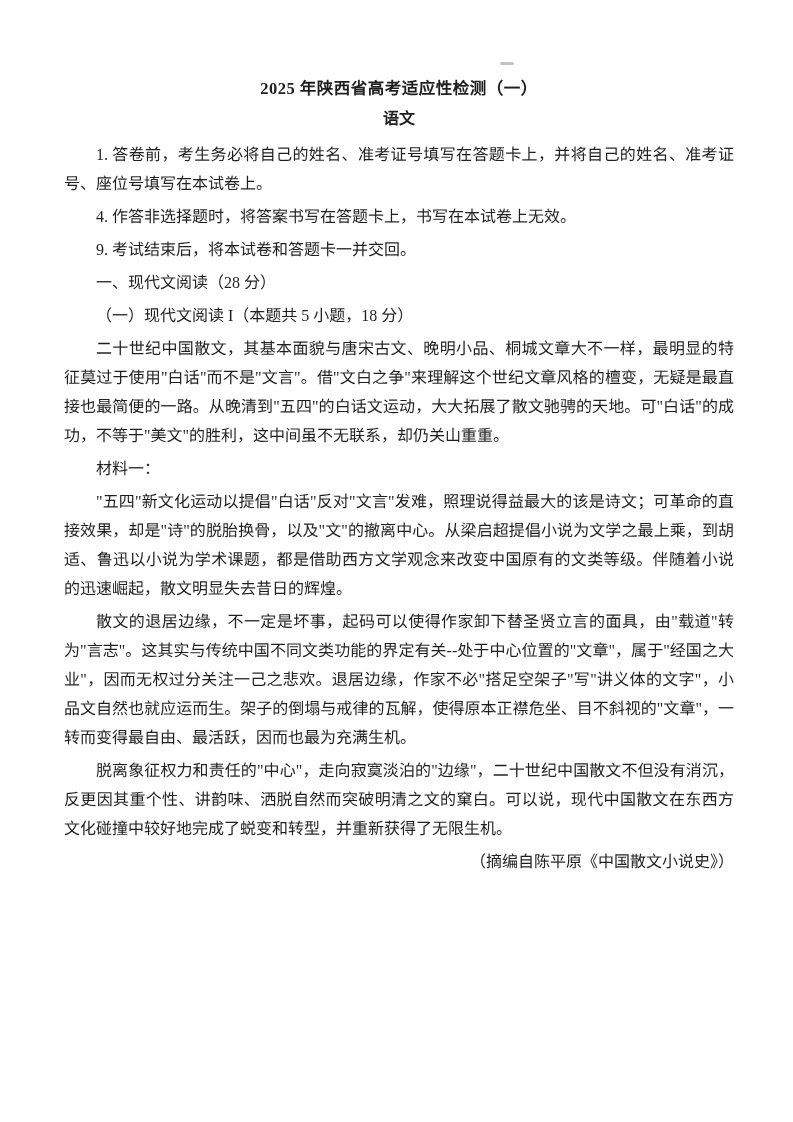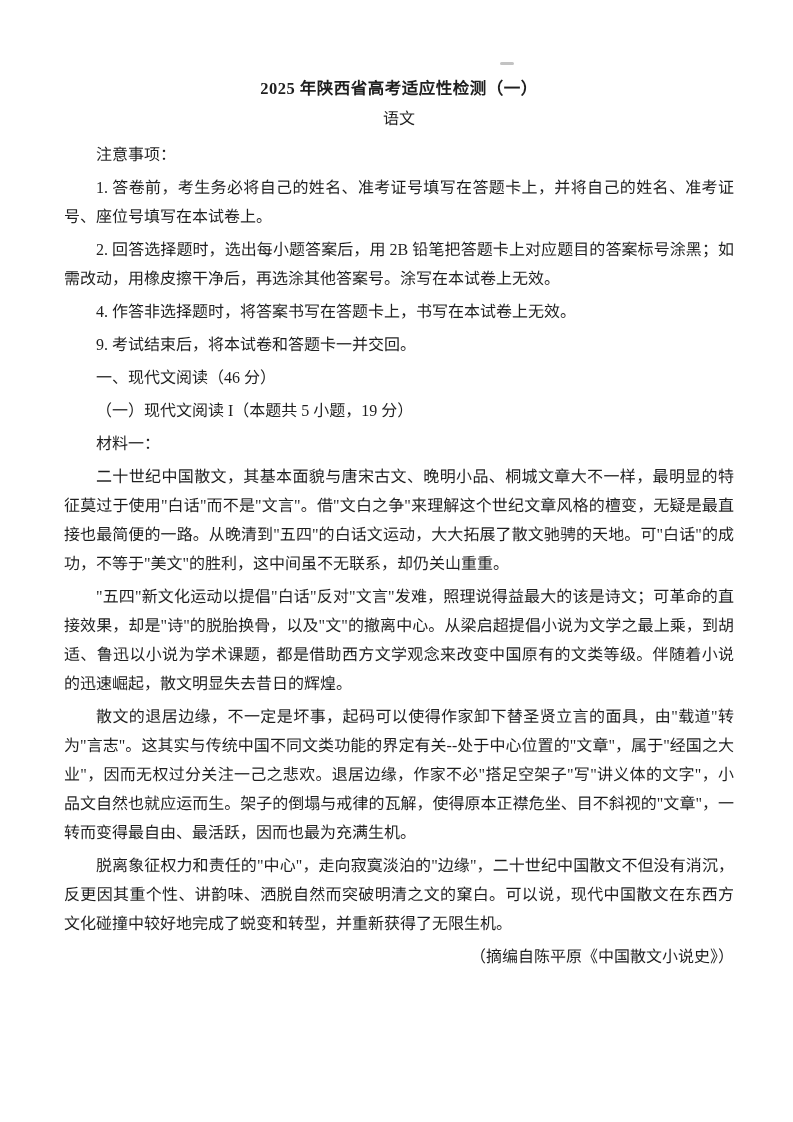--- a/index.html
+++ b/index.html
@@ -26,21 +26,21 @@
     margin: 0;
     font-size: 16.5px;
     font-weight: 700;
     line-height: 30px;
     text-align: center;
     letter-spacing: 0.5px;
   }
   .doc-subtitle {
     margin: 0 0 6px 0;
     font-size: 16px;
-    font-weight: 400;
+    font-weight: 700;
     line-height: 30px;
     text-align: center;
   }
   .para {
     margin: 0 0 4px 0;
     font-size: 16px;
     line-height: 29px;
     text-align: justify;
     text-justify: inter-ideograph;
     text-indent: 2em;
@@ -76,31 +76,29 @@
 
 <div class="page">
 
   <div class="smudge"></div>
 
   <div class="content">
 
     <h1 class="doc-title">2025 年陕西省高考适应性检测（一）</h1>
     <h2 class="doc-subtitle">语文</h2>
 
-    <p class="para">注意事项：</p>
     <p class="para">1. 答卷前，考生务必将自己的姓名、准考证号填写在答题卡上，并将自己的姓名、准考证号、座位号填写在本试卷上。</p>
-    <p class="para">2. 回答选择题时，选出每小题答案后，用 2B 铅笔把答题卡上对应题目的答案标号涂黑；如需改动，用橡皮擦干净后，再选涂其他答案号。涂写在本试卷上无效。</p>
     <p class="para">4. 作答非选择题时，将答案书写在答题卡上，书写在本试卷上无效。</p>
     <p class="para">9. 考试结束后，将本试卷和答题卡一并交回。</p>
 
-    <p class="para">一、现代文阅读（46 分）</p>
-    <p class="para">（一）现代文阅读 I（本题共 5 小题，19 分）</p>
+    <p class="para">一、现代文阅读（28 分）</p>
+    <p class="para">（一）现代文阅读 I（本题共 5 小题，18 分）</p>
 
+    <p class="para">二十世纪中国散文，其基本面貌与唐宋古文、晚明小品、桐城文章大不一样，最明显的特征莫过于使用"白话"而不是"文言"。借"文白之争"来理解这个世纪文章风格的檀变，无疑是最直接也最简便的一路。从晚清到"五四"的白话文运动，大大拓展了散文驰骋的天地。可"白话"的成功，不等于"美文"的胜利，这中间虽不无联系，却仍关山重重。</p>
     <p class="para">材料一：</p>
-    <p class="para">二十世纪中国散文，其基本面貌与唐宋古文、晚明小品、桐城文章大不一样，最明显的特征莫过于使用"白话"而不是"文言"。借"文白之争"来理解这个世纪文章风格的檀变，无疑是最直接也最简便的一路。从晚清到"五四"的白话文运动，大大拓展了散文驰骋的天地。可"白话"的成功，不等于"美文"的胜利，这中间虽不无联系，却仍关山重重。</p>
     <p class="para">"五四"新文化运动以提倡"白话"反对"文言"发难，照理说得益最大的该是诗文；可革命的直接效果，却是"诗"的脱胎换骨，以及"文"的撤离中心。从梁启超提倡小说为文学之最上乘，到胡适、鲁迅以小说为学术课题，都是借助西方文学观念来改变中国原有的文类等级。伴随着小说的迅速崛起，散文明显失去昔日的辉煌。</p>
     <p class="para">散文的退居边缘，不一定是坏事，起码可以使得作家卸下替圣贤立言的面具，由"载道"转为"言志"。这其实与传统中国不同文类功能的界定有关--处于中心位置的"文章"，属于"经国之大业"，因而无权过分关注一己之悲欢。退居边缘，作家不必"搭足空架子"写"讲义体的文字"，小品文自然也就应运而生。架子的倒塌与戒律的瓦解，使得原本正襟危坐、目不斜视的"文章"，一转而变得最自由、最活跃，因而也最为充满生机。</p>
     <p class="para">脱离象征权力和责任的"中心"，走向寂寞淡泊的"边缘"，二十世纪中国散文不但没有消沉，反更因其重个性、讲韵味、洒脱自然而突破明清之文的窠白。可以说，现代中国散文在东西方文化碰撞中较好地完成了蜕变和转型，并重新获得了无限生机。</p>
     <p class="para attribution">（摘编自陈平原《中国散文小说史》）</p>
 
 
   </div>
 
   <div class="page-edge-bar"></div>
 

